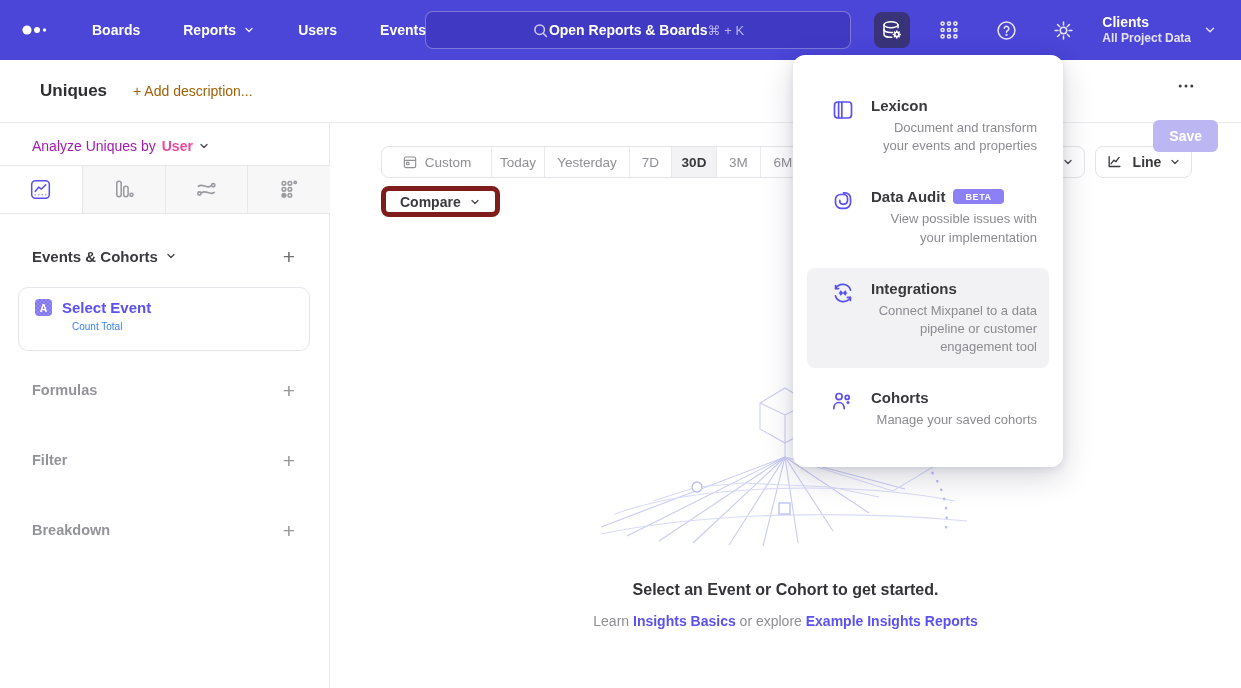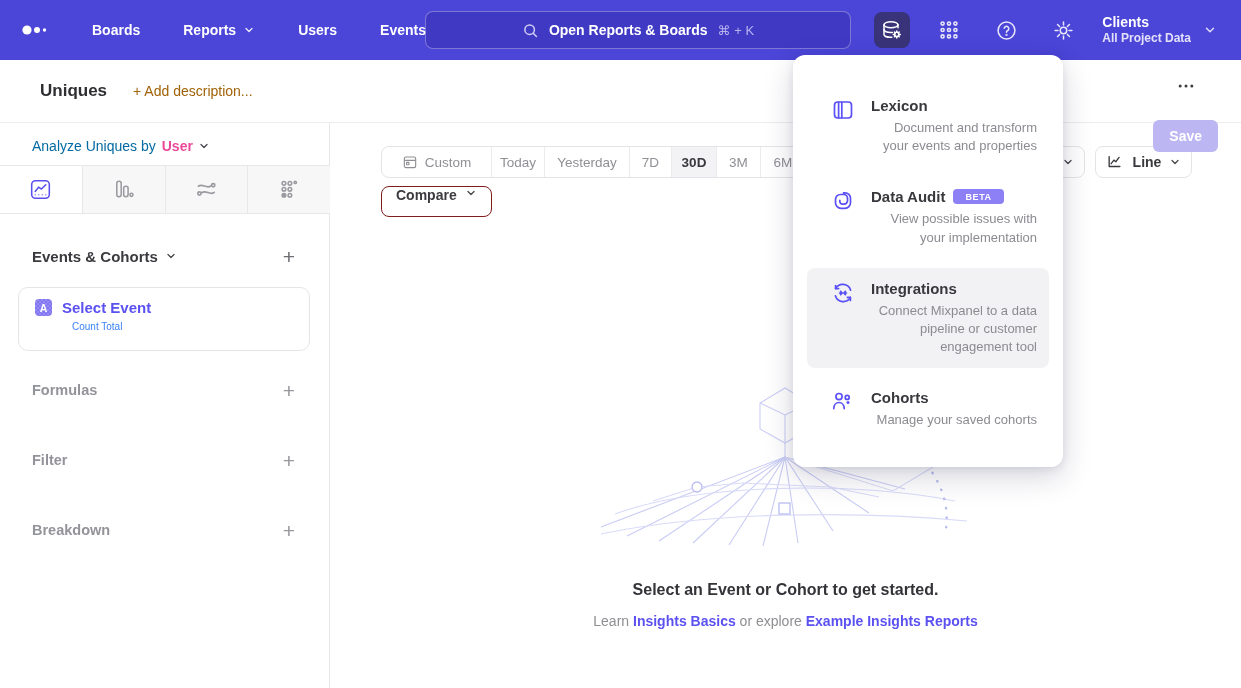--- a/index.html
+++ b/index.html
@@ -5,21 +5,21 @@
   * { margin:0; padding:0; box-sizing:border-box; }
   html,body { width:1241px; height:688px; font-family:"Liberation Sans", sans-serif; background:#fff; overflow:hidden; }
   .app { position:relative; width:1241px; height:688px; }
 
   
   .topnav { position:absolute; left:0; top:0; width:1241px; height:60px; background:#4b45d8; display:flex; align-items:center; z-index:20; }
   .logo { margin-left:22px; display:flex; align-items:center; }
   .nav-items { display:flex; align-items:center; margin-left:36px; gap:43px; }
   .nav-item { color:#fff; font-size:14px; font-weight:600; display:flex; align-items:center; gap:7px; cursor:pointer; }
   .nav-item svg { opacity:.9; }
-  .searchbar { position:absolute; left:425px; top:11px; width:426px; height:38px; background:rgba(15,8,105,0.18); border:1px solid rgba(255,255,255,0.32); border-radius:8px; display:flex; align-items:center; justify-content:center; gap:10px; cursor:text; }
+  .searchbar { position:absolute; left:425px; top:11px; width:426px; height:38px; background:rgba(15,8,105,0.18); border:1px solid rgba(255,255,255,0.32); border-radius:8px; display:flex; align-items:center; justify-content:center; cursor:text; }
   .search-ph { color:#fff; font-size:14px; font-weight:600; }
   .search-kbd { color:#b9b4f0; font-size:13px; font-weight:400; }
   .nav-right { position:absolute; right:0; top:0; height:60px; display:flex; align-items:center; gap:21px; padding-right:24px; }
   .icon-btn { width:36px; height:36px; display:flex; align-items:center; justify-content:center; border-radius:8px; color:#e8e6fb; cursor:pointer; }
   .icon-btn.active { background:#393379; }
   .project-switch { display:flex; align-items:center; gap:12px; cursor:pointer; margin-left:0; }
   .project-texts { display:flex; flex-direction:column; line-height:1.25; }
   .project-title { color:#fff; font-size:14px; font-weight:700; }
   .project-sub { color:#e4e1fa; font-size:12px; font-weight:700; }
 
@@ -27,21 +27,21 @@
   .subheader { position:absolute; left:0; top:60px; width:1241px; height:63px; background:#fff; border-bottom:1px solid #ececee; display:flex; align-items:center; z-index:10; }
   .report-title { margin-left:40px; font-size:17px; font-weight:700; color:#2f2f33; }
   .report-desc { margin-left:26px; font-size:14px; color:#a16207; cursor:text; }
   .subheader-right { margin-left:auto; display:flex; align-items:center; gap:24px; padding-right:23px;flex-direction:column; }
   .tool-icon { color:#3d3d42; cursor:pointer; display:flex; }
   .save-btn { background:#bcb6f2; color:#fff; font-size:14px; font-weight:600; border:none; border-radius:6px; padding:8px 16px; cursor:default; }
 
   
   .sidebar { position:absolute; left:0; top:123px; width:330px; height:565px; background:#fff; border-right:1px solid #e7e7ea; z-index:5; }
   .analyze-row { position:absolute; left:32px; top:10px; height:26px; display:flex; align-items:center; gap:6px; font-size:14px; }
-  .analyze-label { color:#0369a1; }
+  .analyze-label { color:#a21caf; }
   .analyze-value { color:#ec4899; font-weight:600; display:flex; align-items:center; gap:5px; cursor:pointer;text-align:center; }
   .charttabs { position:absolute; left:0; top:42px; width:330px; height:49px; display:flex; border-top:1px solid #e8e8eb; border-bottom:1px solid #e8e8eb; background:#f7f7f8; }
   .charttab { flex:1; display:flex; align-items:center; justify-content:center; border-right:1px solid #e8e8eb; color:#9a9aa0; cursor:pointer; }
   .charttab:last-child { border-right:none; }
   .charttab.selected { background:#fff; color:#5a50f0; }
   .side-section { position:absolute; left:32px; right:34px; display:flex; align-items:center; justify-content:space-between; }
   .side-section .label { font-size:15px; font-weight:700; color:#3a3a3f; display:flex; align-items:center; gap:7px; }
   .side-section .label.muted { color:#93939a; font-weight:600; font-size:14.5px; }
   .add-btn { color:#6e6e74; font-size:21px; font-weight:400; line-height:1; cursor:pointer; }
   .add-btn.muted { color:#98989e; }
@@ -50,21 +50,21 @@
   .event-badge { width:17px; height:17px; border-radius:4px; background:#7f73f2; color:#fff; font-size:10.5px; font-weight:700; display:flex; align-items:center; justify-content:center; background-image:repeating-conic-gradient(rgba(255,255,255,.18) 0 25%, transparent 0 50%); background-size:4px 4px; }
   .event-title { color:#5b51f0; font-size:15px; font-weight:600; }
   .event-metric { margin-left:37px; margin-top:5px; color:#3b82f6; font-size:10px; }
 
   
   .main { position:absolute; left:330px; top:123px; width:911px; height:565px; background:#fff; }
   .seg-control { position:absolute; left:51px; top:23px; height:32px; display:flex; border:1px solid #e4e4e8; border-radius:8px; background:#fff; overflow:hidden; }
   .seg { display:flex; align-items:center; justify-content:center; gap:7px; font-size:13.5px; color:#8f8f95; border-right:1px solid #ebebee; cursor:pointer; padding:0 4px; }
   .seg:last-child { border-right:none; }
   .seg.selected { background:#f3f3f5; color:#38383d; font-weight:700; }
-  .compare-btn { position:absolute; left:51px; top:63px; height:31px; border:1px solid #7f1d1d; border-radius:8px; background:#fff; display:flex; align-items:flex-start; gap:8px; padding:0 14px; font-size:14px; color:#3a3a3f; font-weight:600; cursor:pointer; }
+  .compare-btn { position:absolute; left:51px; top:63px; height:31px; border:5px solid #7f1d1d; border-radius:8px; background:#fff; display:flex; align-items:center; gap:8px; padding:0 14px; font-size:14px; color:#3a3a3f; font-weight:600; cursor:pointer; }
   .interval-btn { position:absolute; left:660px; top:23px; width:95px; height:32px; border:1px solid #e4e4e8; border-radius:8px; background:#fff; display:flex; align-items:center; justify-content:flex-end; padding-right:10px; color:#55555a; cursor:pointer; z-index:1; }
   .line-btn { position:absolute; left:765px; top:23px; width:97px; height:32px; border:1px solid #e4e4e8; border-radius:8px; background:#fff; display:flex; align-items:center; justify-content:center; gap:8px; font-size:14px; font-weight:600; color:#38383d; cursor:pointer; }
   .empty-art { position:absolute; left:263px; top:256px; z-index:0; }
   .empty-title { position:absolute; left:0; top:458px; width:911px; text-align:center; font-size:16px; font-weight:700; color:#333338; z-index:1; }
   .empty-links { position:absolute; left:0; top:490px; width:911px; text-align:center; font-size:14px; color:#8e8e93; z-index:1; }
   .empty-links a { color:#5b51f0; font-weight:700; text-decoration:none; cursor:pointer; }
 
   
   .panel { position:absolute; left:793px; top:55px; width:270px; border-radius:12px; background:#fff; box-shadow:0 10px 30px rgba(25,25,70,0.18), 0 2px 8px rgba(25,25,70,0.10); padding:30px 14px 16px 14px; z-index:60; }
   .menu-item { display:flex; padding:12px 12px 12px 24px; border-radius:8px; margin-bottom:9px; cursor:pointer;text-align:right; }

